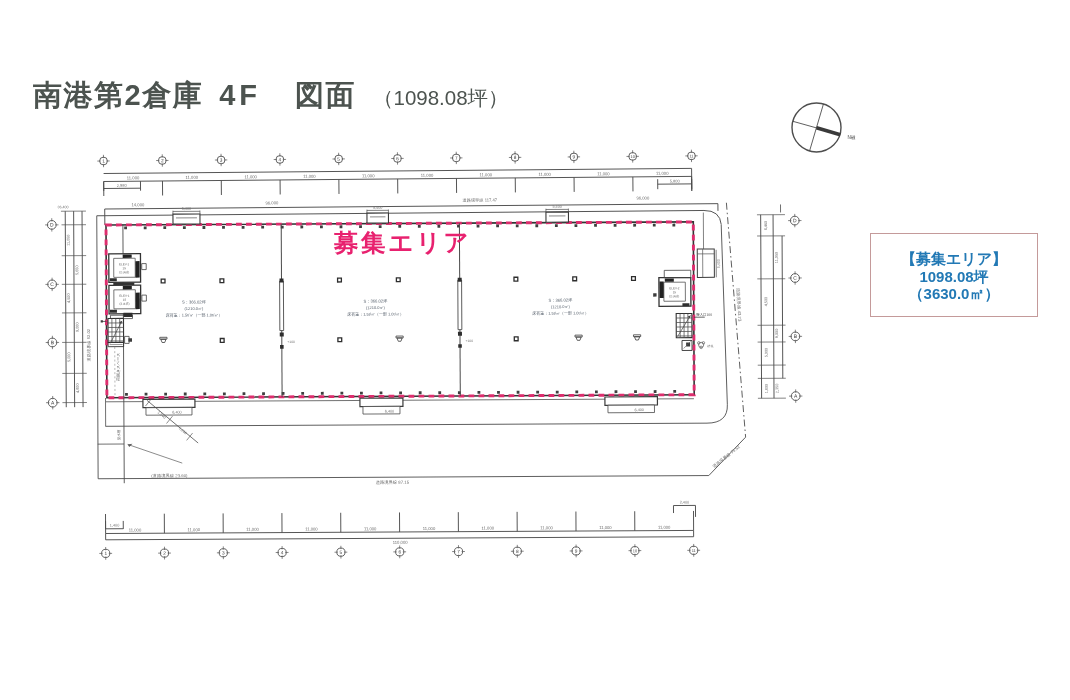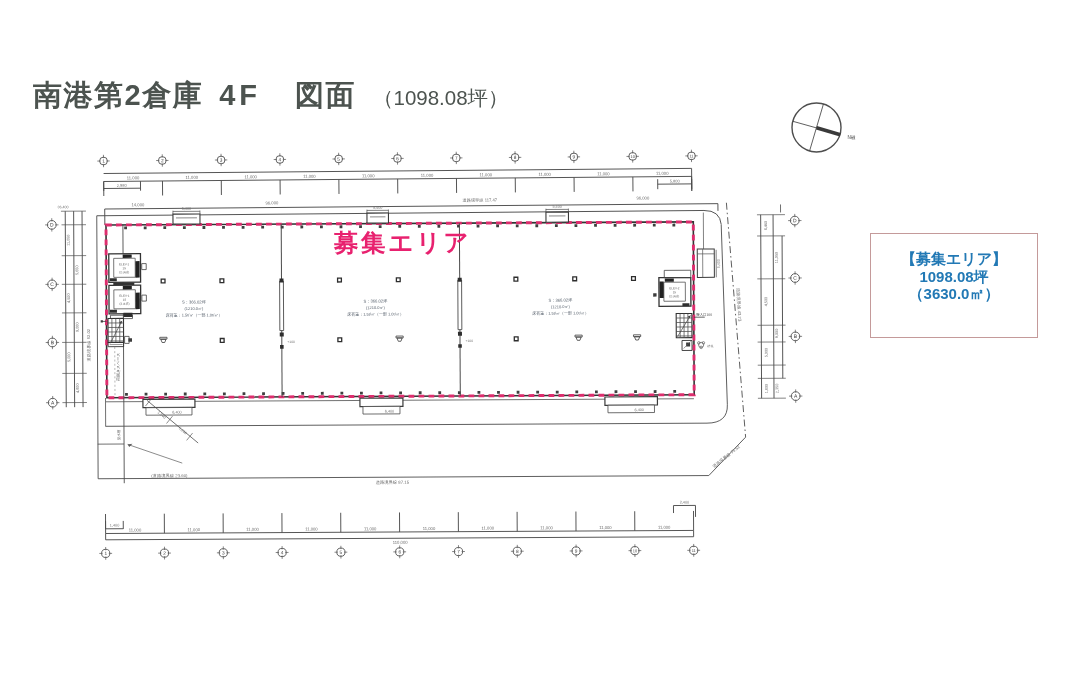--- a/index.html
+++ b/index.html
@@ -2,21 +2,21 @@
 <html><head><meta charset="utf-8"><style>
 html,body{margin:0;padding:0;background:#ffffff;width:1070px;height:700px;overflow:hidden;}
 *{font-family:"Liberation Sans",sans-serif;}
 .abs{position:absolute;}
 svg.abs{filter:blur(0.3px);}
 div.abs{filter:blur(0.25px);}
 </style></head><body>
 
 <div class="abs" style="left:33px;top:76px;white-space:nowrap;color:#4c534f;"><span style="font-size:29px;font-weight:bold;letter-spacing:1.5px;">南港第2倉庫</span><span style="font-size:29px;font-weight:bold;letter-spacing:4px;margin-left:16px;">4F</span><span style="font-size:29px;font-weight:bold;letter-spacing:1.5px;margin-left:34px;">図面</span><span style="font-size:20.5px;margin-left:17px;">（1098.08坪）</span></div>
 
-<div class="abs" style="left:870px;top:233px;width:168px;height:105px;border:1px solid #c49a9a;background:#fff;text-align:center;color:#2279b5;font-weight:bold;font-size:15px;line-height:17.5px;padding-top:16px;box-sizing:border-box;">【募集エリア】<br>1098.08坪<br>（3630.0㎡）</div>
+<div class="abs" style="left:870px;top:233px;width:168px;height:84px;border:1px solid #c49a9a;background:#fff;text-align:center;color:#2279b5;font-weight:bold;font-size:15px;line-height:17.5px;padding-top:16px;box-sizing:border-box;">【募集エリア】<br>1098.08坪<br>（3630.0㎡）</div>
 <svg class="abs" style="left:0;top:0;" width="1070" height="700" viewBox="0 0 1070 700">
 
 <g>
 <circle cx="816.5" cy="127.5" r="24.5" fill="none" stroke="#4e4e4e" stroke-width="1.4"></circle>
 <line x1="823.5" y1="103.8" x2="809.5" y2="151.2" stroke="#4e4e4e" stroke-width="0.9"></line>
 <line x1="792.5" y1="121.2" x2="817.5" y2="128.2" stroke="#4e4e4e" stroke-width="0.9"></line>
 <line x1="816.5" y1="127.8" x2="840.3" y2="134.8" stroke="#3a3a3a" stroke-width="3.6"></line>
 <text x="847.5" y="139" font-size="4.6" fill="#4a4a4a" text-anchor="start" font-weight="normal">N磁</text>
 </g>
 <g transform="rotate(-0.3 106 225)">

